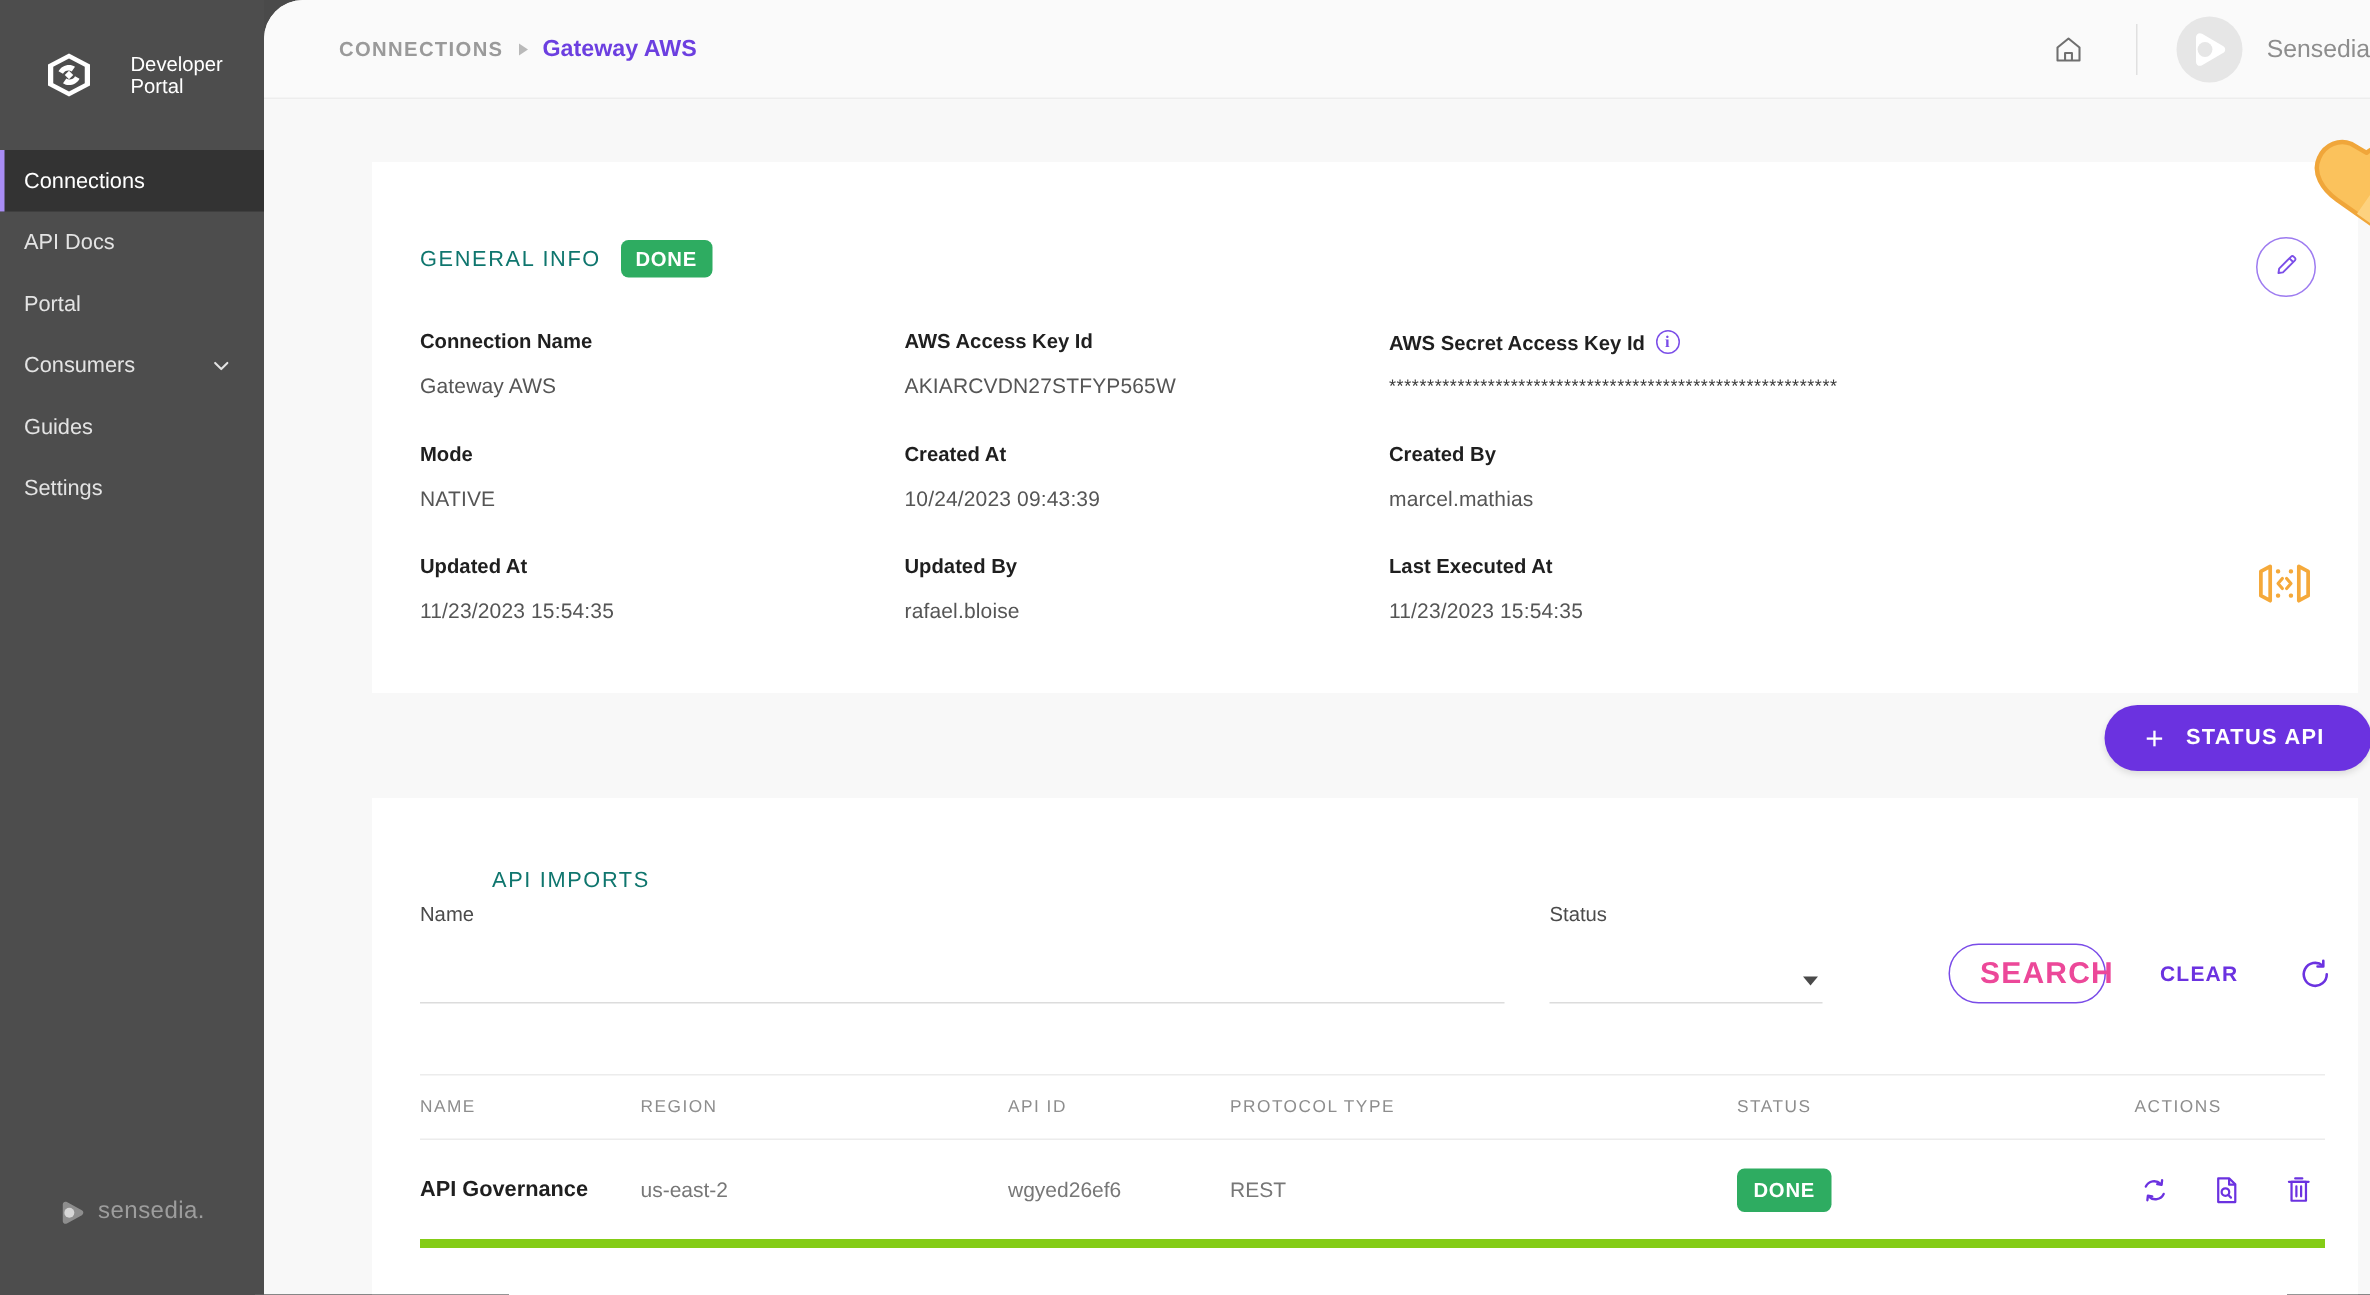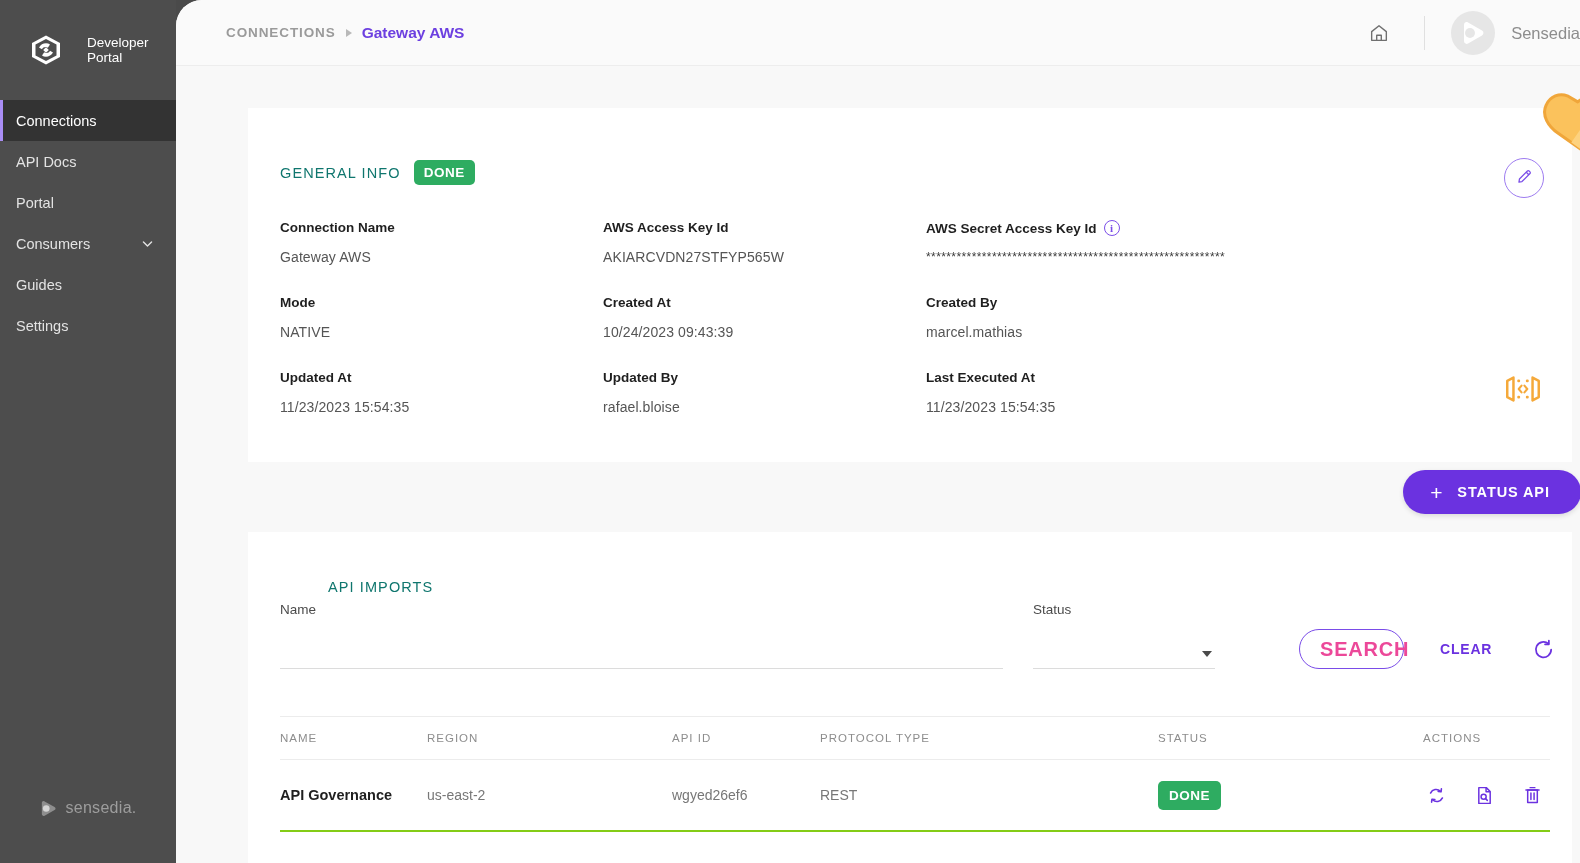--- a/index.html
+++ b/index.html
@@ -177,21 +177,21 @@
   #refresh-btn {
     margin-left: 26px; width: 30px; height: 30px; margin-bottom: 5px;
     display: flex; align-items: center; justify-content: center; cursor: pointer;
     background: none; border: none;
   }
 
   
   #table { position: absolute; left: 32px; right: 22px; top: 184px; }
   .thead { display: flex; border-top: 1px solid #ececec; border-bottom: 1px solid #ececec; height: 44px; align-items: center; }
   .th { color: #8d8d8d; font-size: 11.5px; letter-spacing: 1px; font-weight: 500; text-transform: uppercase; }
-  .trow { display: flex; align-items: center; height: 72px; border-bottom: 2px solid #84cc16; }
+  .trow { display: flex; align-items: center; height: 72px; border-bottom: 6px solid #84cc16; }
   .td { color: #777777; font-size: 14px; }
   .td.name { color: #1f1f1f; font-weight: bold; font-size: 14.5px; }
   .c-name   { width: 147px; flex: 0 0 auto; }
   .c-region { width: 245px; flex: 0 0 auto; }
   .c-apiid  { width: 148px; flex: 0 0 auto; }
   .c-proto  { width: 338px; flex: 0 0 auto; }
   .c-status { width: 265px; flex: 0 0 auto; }
   .c-actions{ width: 160px; flex: 0 0 auto; }
   .row-badge {
     display: inline-flex; align-items: center; justify-content: center;

